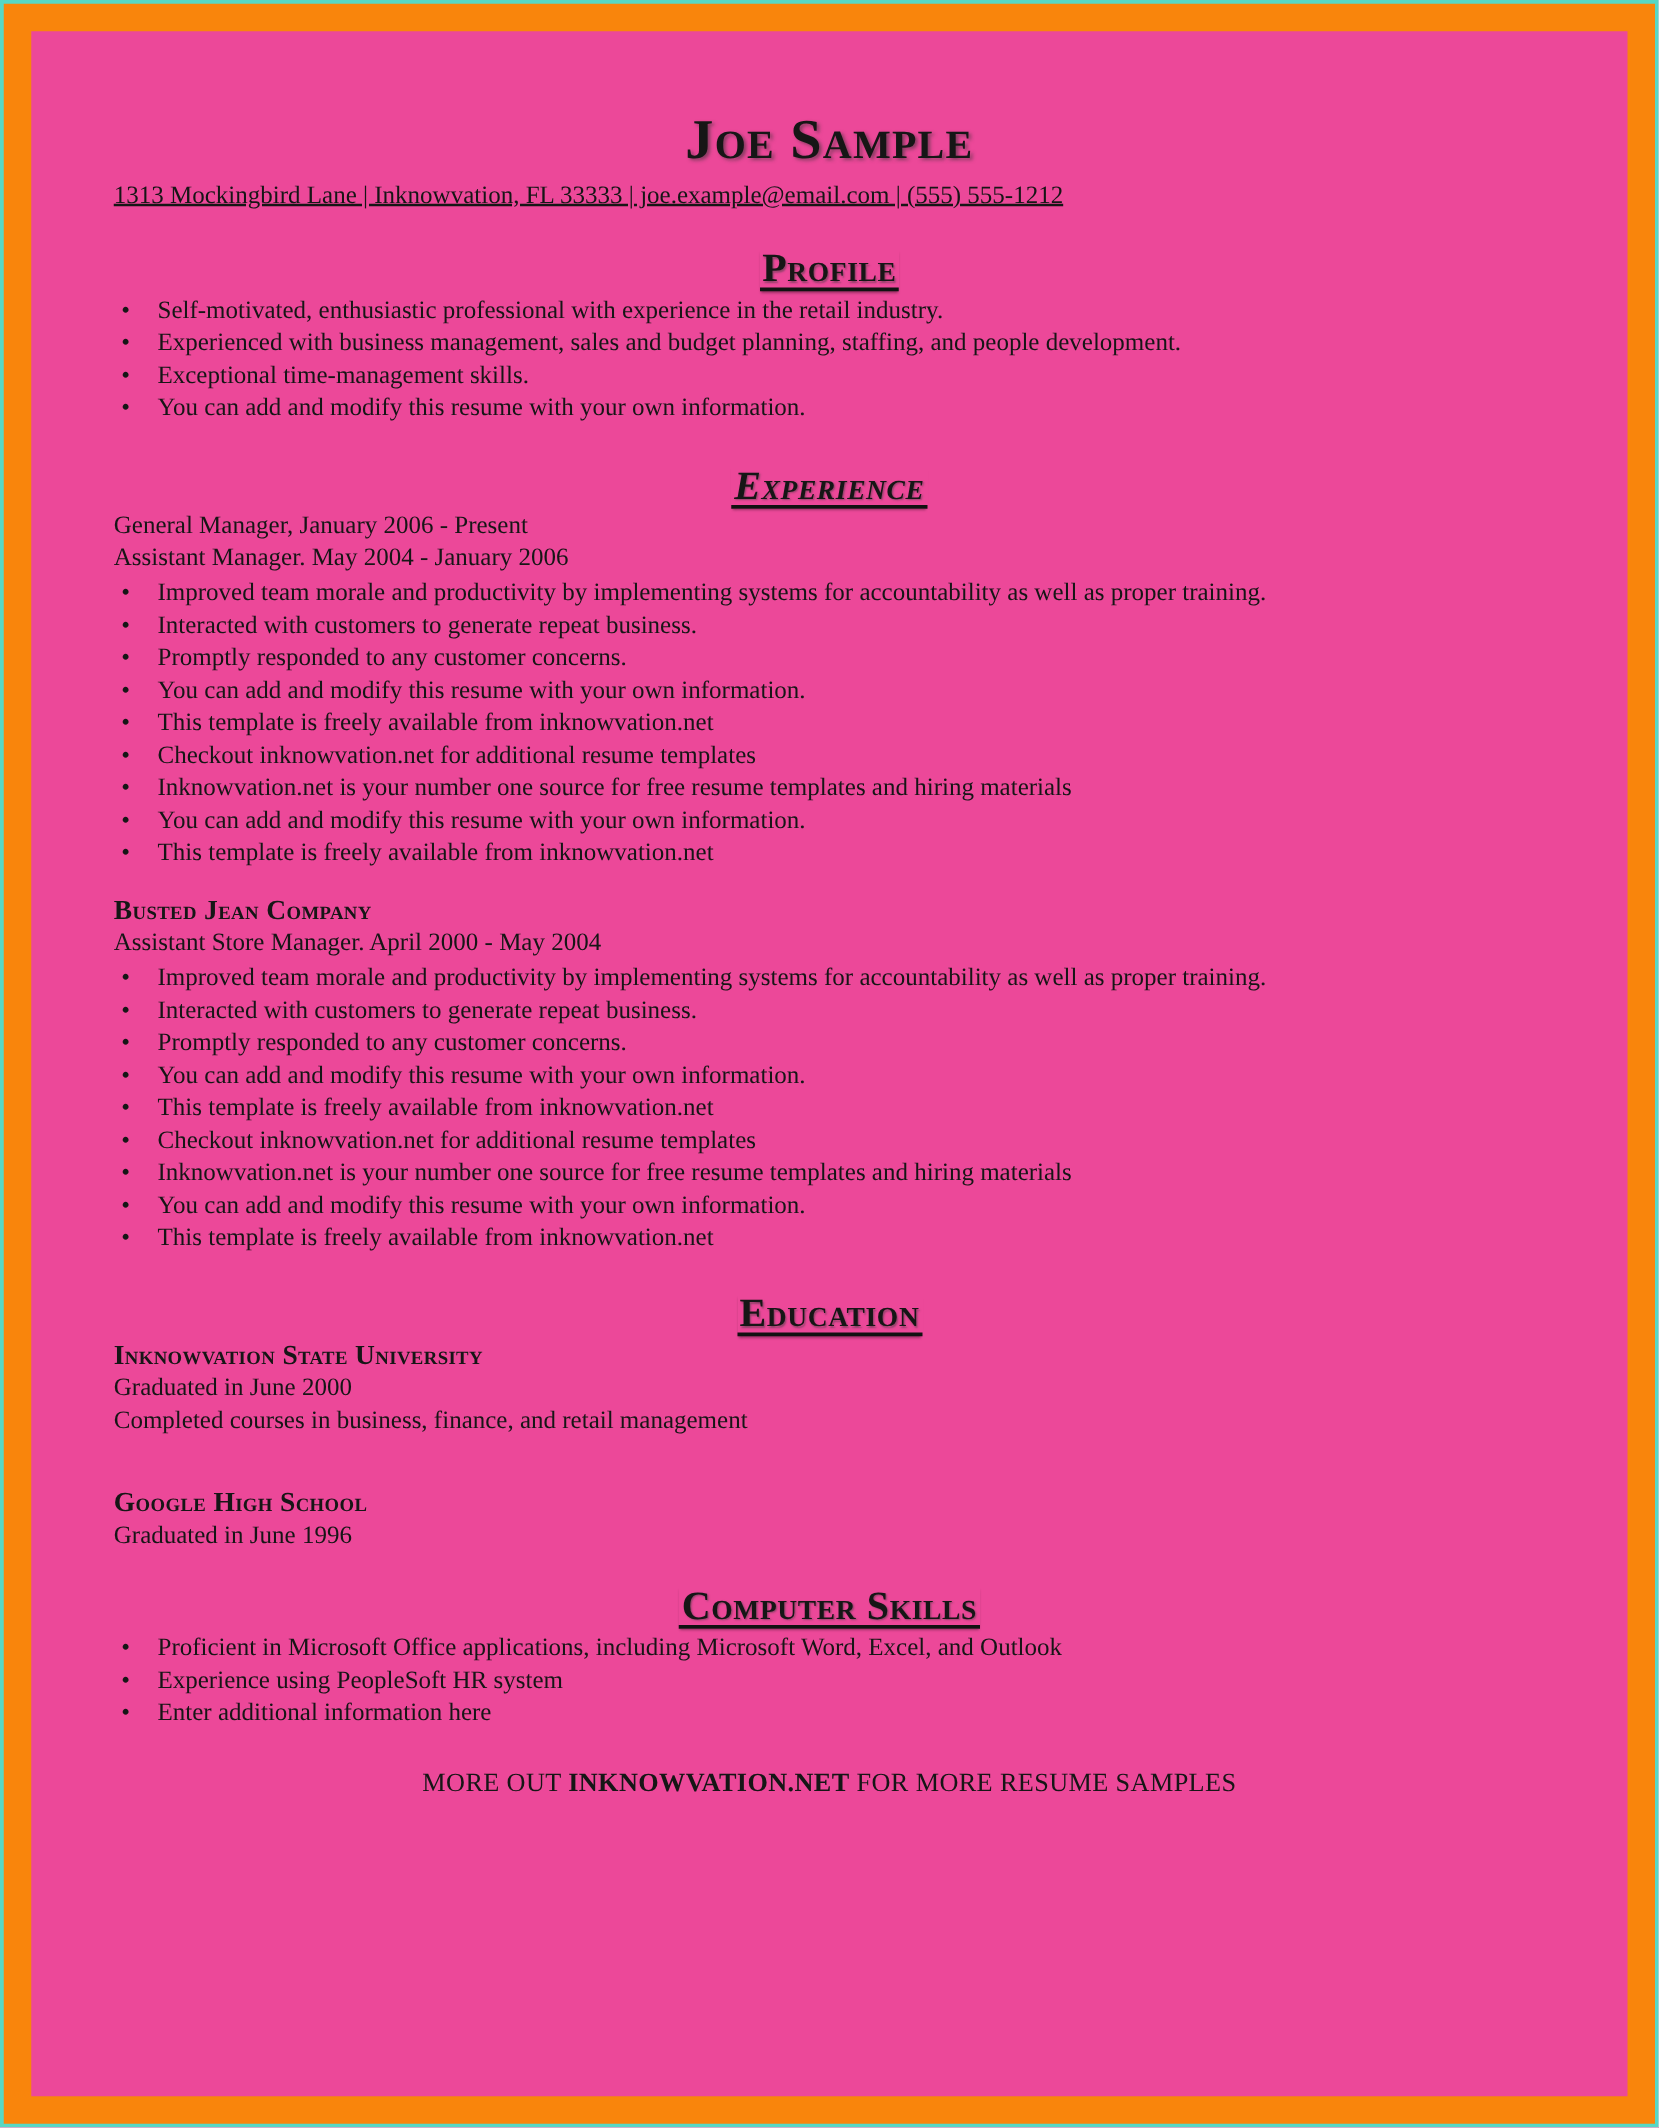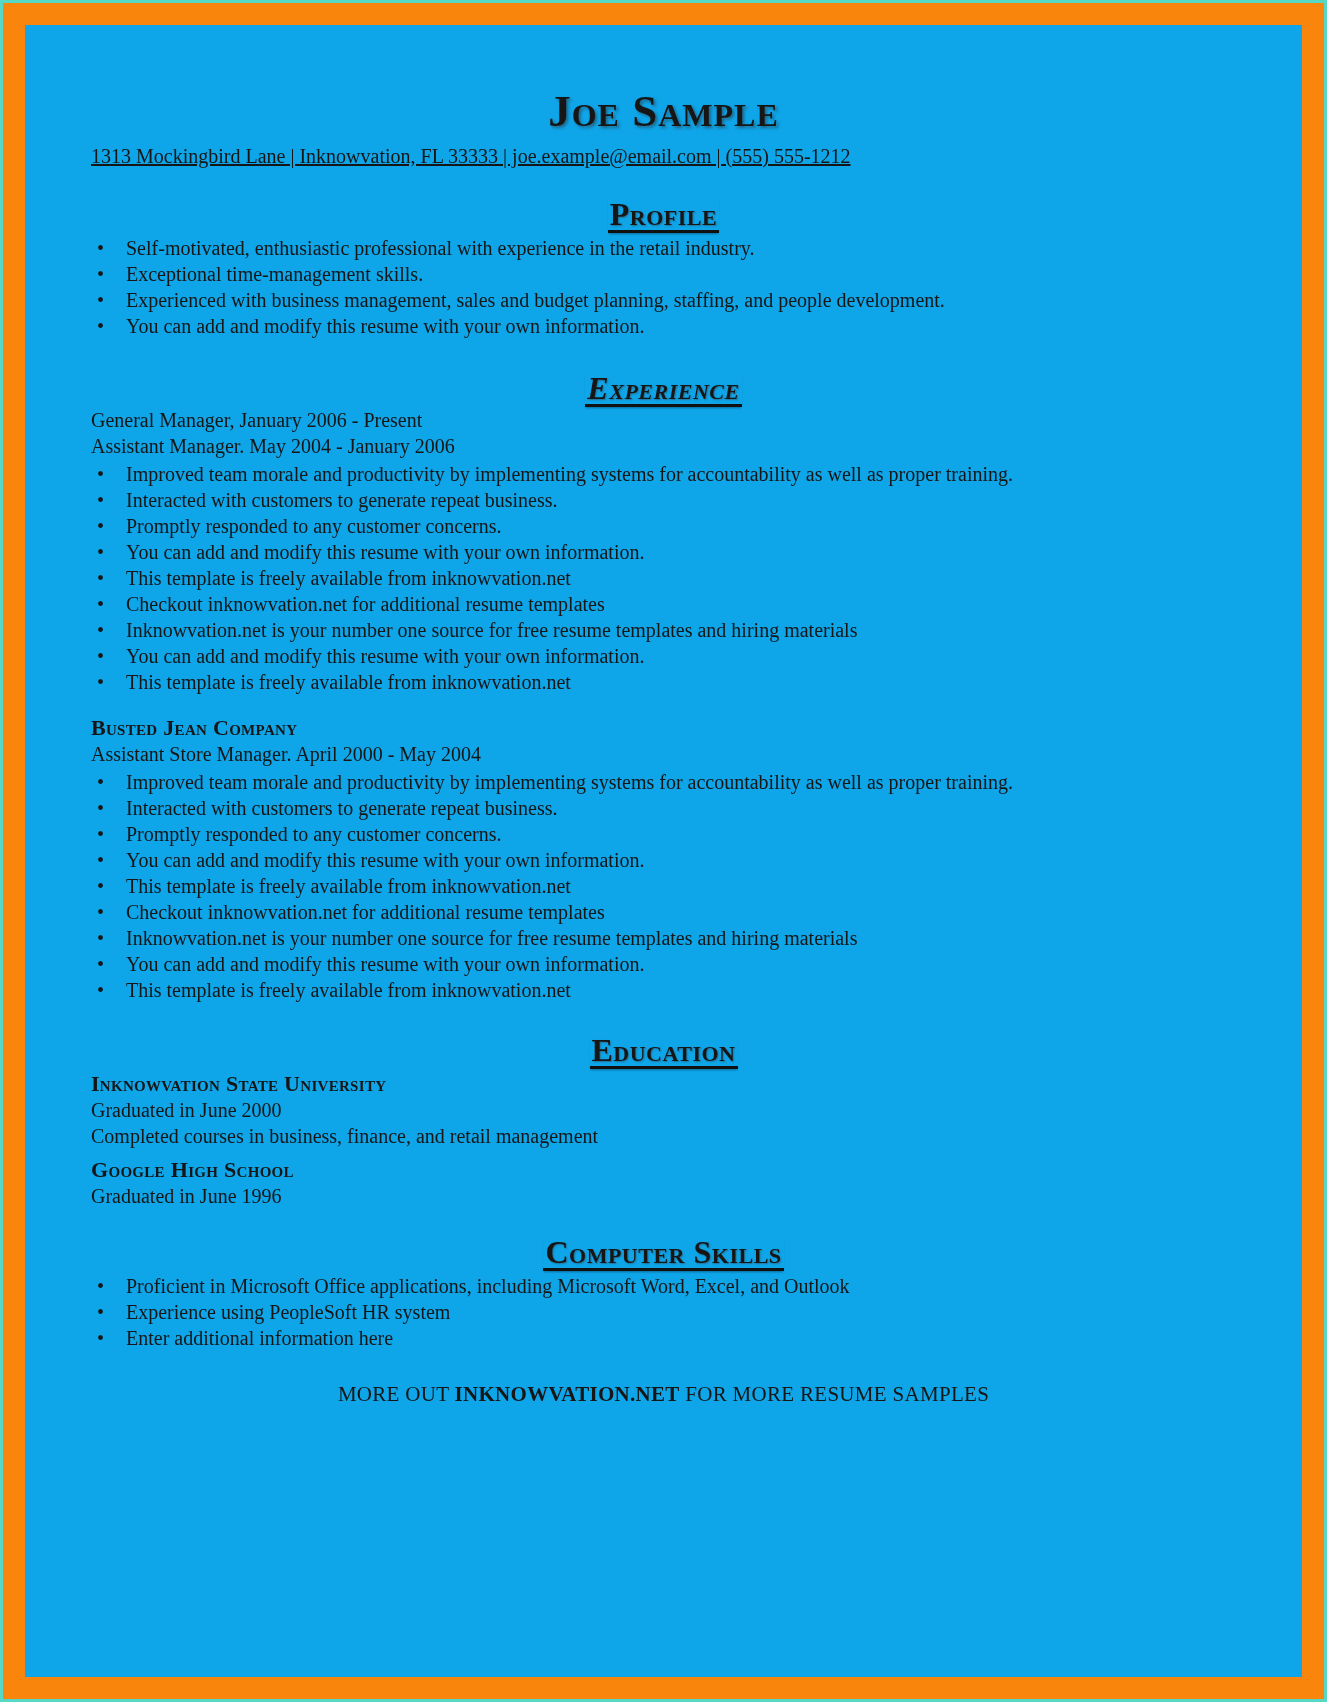--- a/index.html
+++ b/index.html
@@ -8,21 +8,21 @@
     background:#57d8c5; padding:3px;
     font-family:"Liberation Serif","DejaVu Serif",serif;
     color:#161616;
   }
   .frame {
     width:100%; height:100%; box-sizing:border-box;
     background:#f9850c; padding:22px;
   }
   .content {
     width:100%; height:100%; box-sizing:border-box;
-    background:#0ea5e9; padding:62px 66px 0 66px; overflow:hidden;
+    background:#ec4899; padding:62px 66px 0 66px; overflow:hidden;
   }
   h1.name {
     margin:0; text-align:center;
     font-size:45px; line-height:48px; font-weight:bold;
     font-variant:small-caps; letter-spacing:1px;
     text-shadow:2px 2px 3px rgba(50,50,50,0.55);
   }
   .contact {
     margin-top:8px; text-align:left; font-size:20px; line-height:26px;text-decoration:underline;
   }
@@ -51,21 +51,21 @@
   .company {
     font-size:22px; line-height:26px; font-weight:bold;
     font-variant:small-caps; letter-spacing:0.3px; margin-top:2px;
   }
   .company.gap { margin-top:20px; }
   .role, .eduline { font-size:20px; line-height:26px; }
   .school {
     font-size:22px; line-height:26px; font-weight:bold;
     font-variant:small-caps; letter-spacing:0.3px; margin-top:2px;
   }
-  .school.gap { margin-top:8px;font-family:Liberation Serif, serif; }
+  .school.gap { margin-top:40px;font-family:Liberation Serif, serif; }
   .footer {
     margin-top:30px; text-align:center; font-size:21px; line-height:26px;
     letter-spacing:0.3px;
   }
   .footer .site { font-weight:bold; }
 </style>
 </head>
 <body>
 
 <div class="page">
@@ -73,22 +73,22 @@
     <div class="content">
 
       <h1 class="name">Joe Sample</h1>
       <div class="contact">1313 Mockingbird Lane | Inknowvation, FL 33333 | joe.example@email.com | (555) 555-1212</div>
 
       <div class="sec-head mt-profile">
         <span class="ul">Profile</span>
       </div>
       <ul class="blist">
         <li>Self-motivated, enthusiastic professional with experience in the retail industry.</li>
+        <li>Experienced with business management, sales and budget planning, staffing, and people development.</li>
         <li>Exceptional time-management skills.</li>
-        <li>Experienced with business management, sales and budget planning, staffing, and people development.</li>
         <li>You can add and modify this resume with your own information.</li>
       </ul>
 
       <div class="sec-head mt-exp">
         <span class="ul">Experience</span>
       </div>
 
       <div class="role">General Manager, January 2006 - Present</div>
       <div class="role">Assistant Manager. May 2004 - January 2006</div>
       <ul class="blist">

